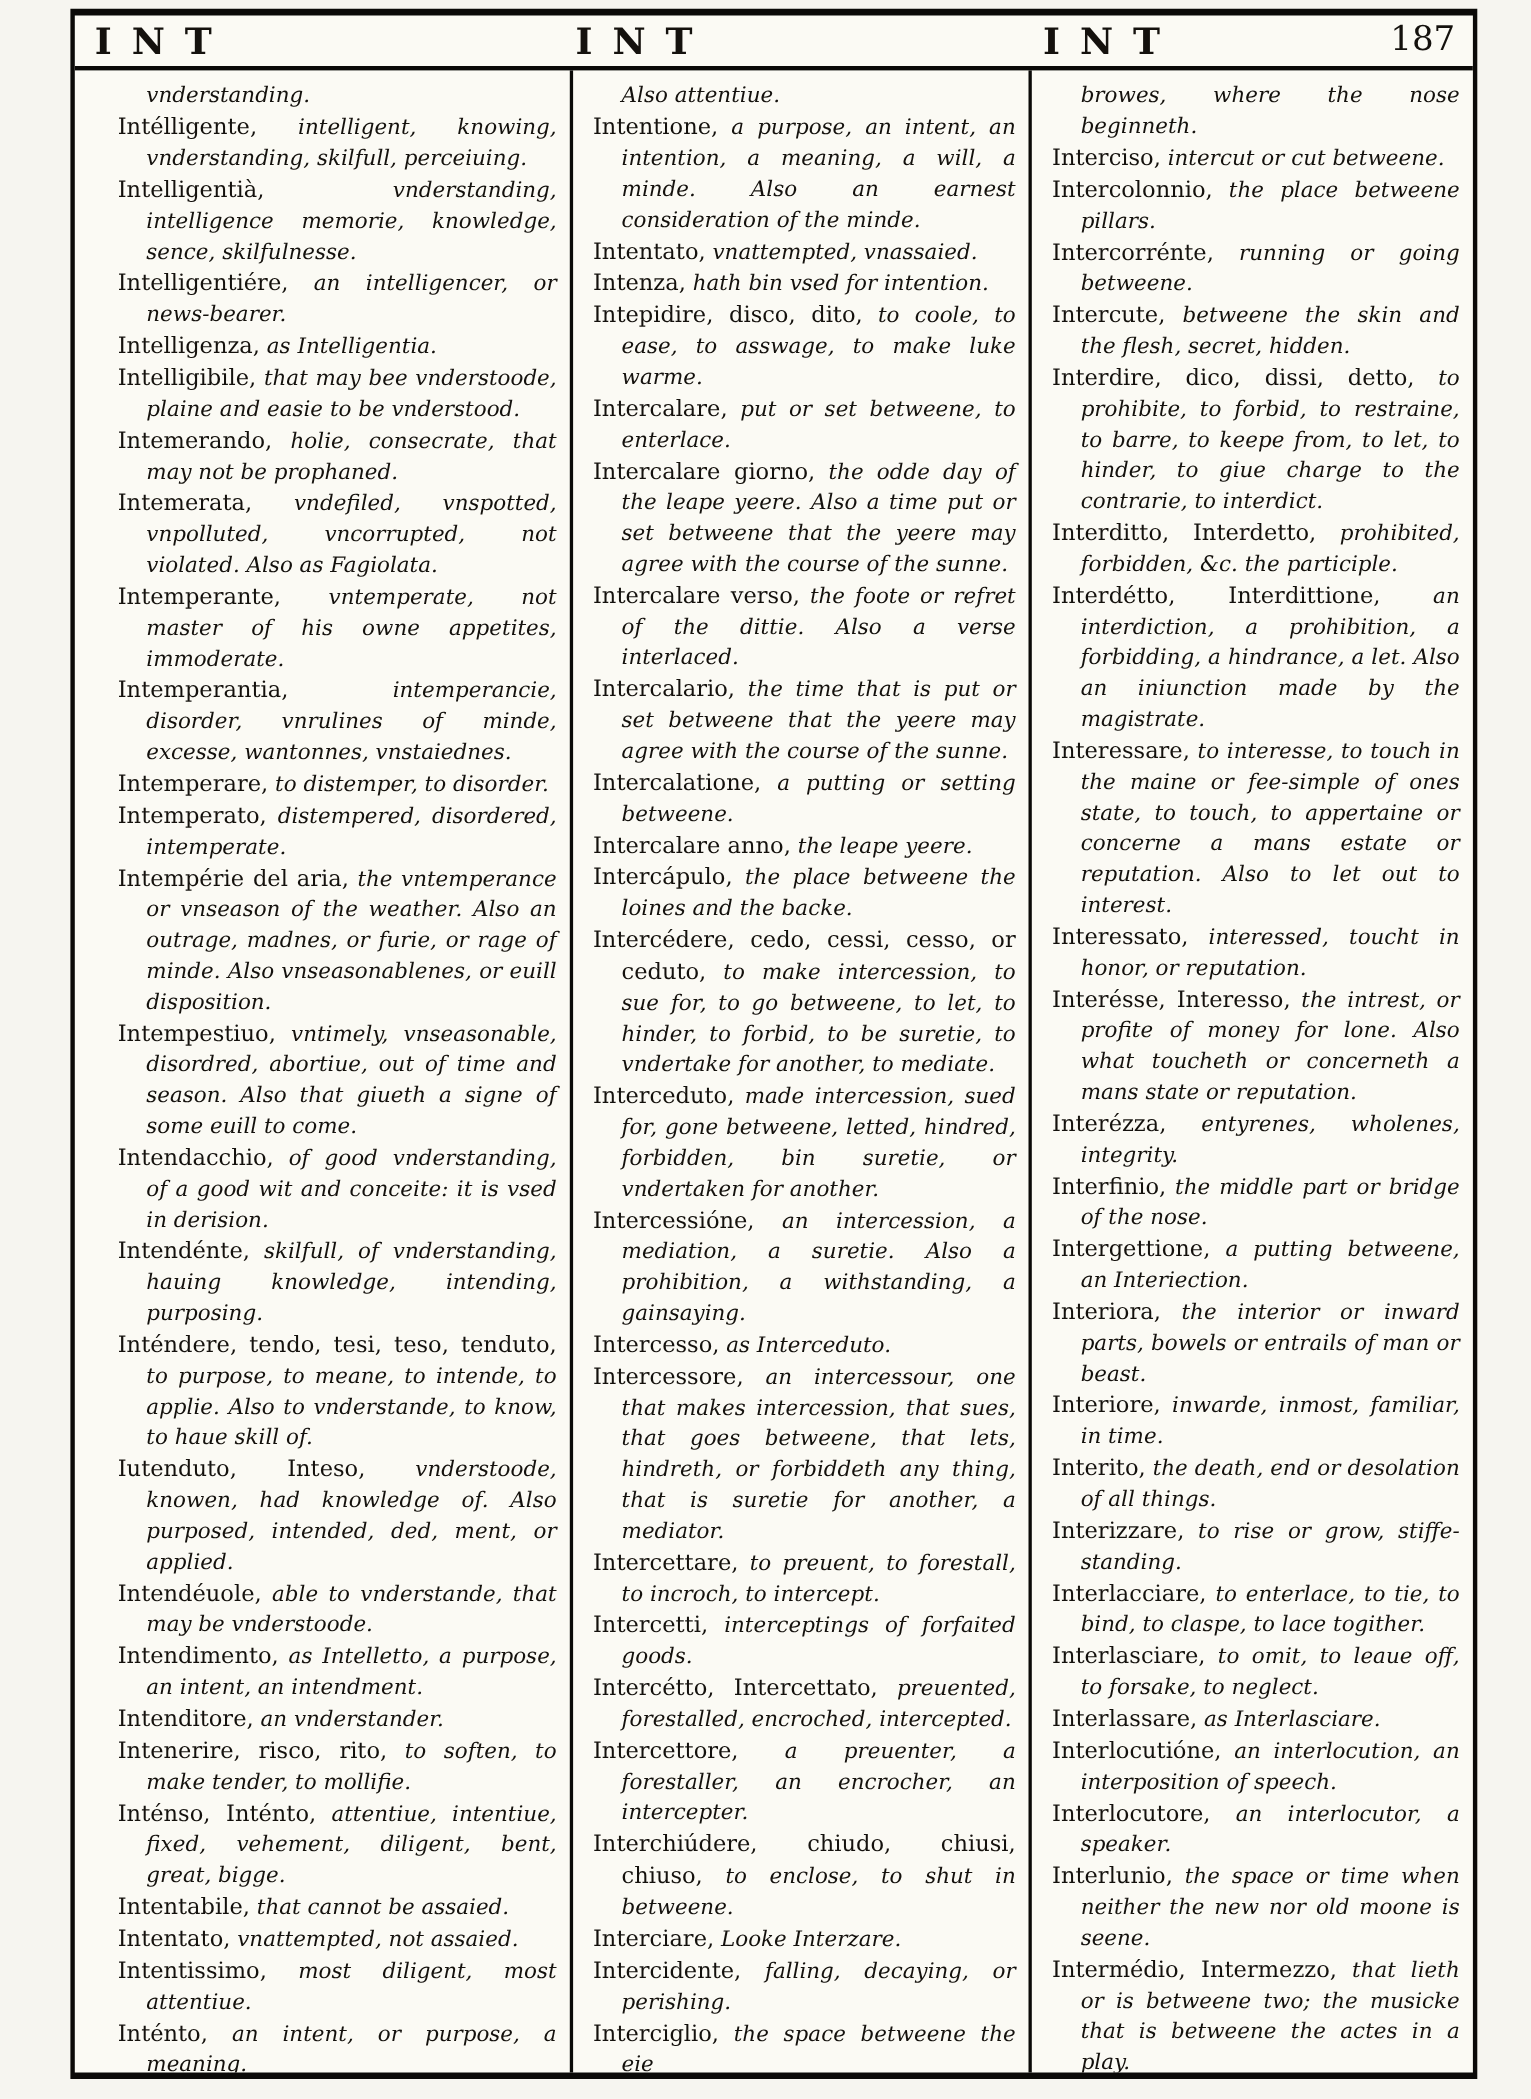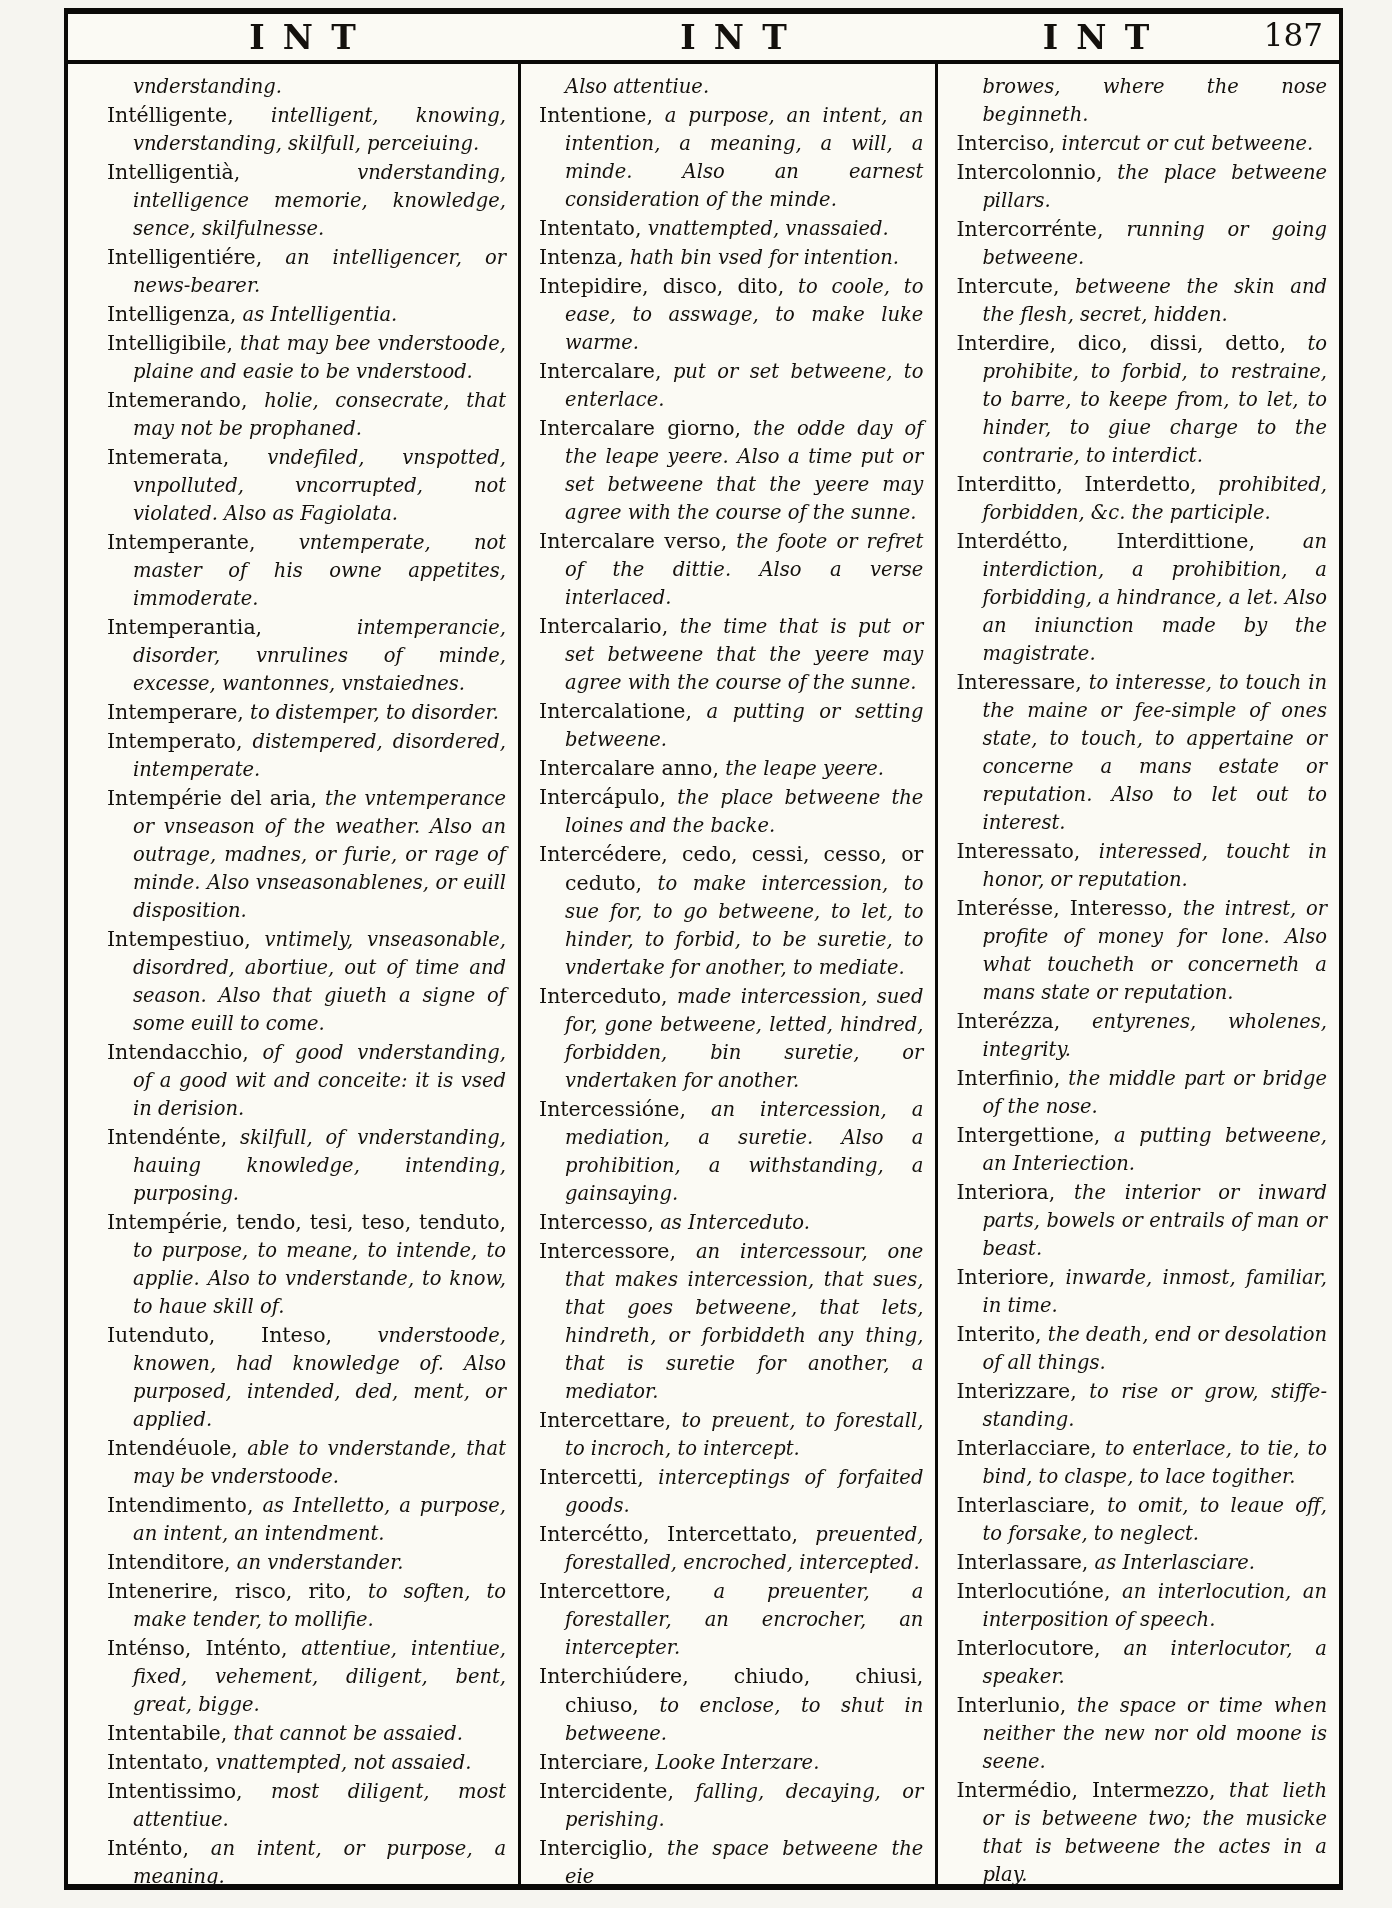--- a/index.html
+++ b/index.html
@@ -10,21 +10,21 @@
   }
   .page-frame{
     position:absolute;left:64px;top:8px;width:1279px;height:1882px;
     border:4px solid #0b0a08;border-top-width:6px;border-bottom-width:6px;
     background:#fbfaf4;box-sizing:border-box;overflow:hidden;
   }
   .header{
     height:46px;border-bottom:4px solid #0b0a08;position:relative;
     display:flex;align-items:center;
   }
-  .header-cell{display:flex;justify-content:center;align-items:center;box-sizing:border-box;padding-left:32px;}
+  .header-cell{display:flex;align-items:center;box-sizing:border-box;}
   .hc1{width:437px;}
   .hc2{width:425px;}
   .hc3{width:300px;}
   .running-title{
     font-size:33px;font-weight:bold;letter-spacing:0.55em;text-indent:0.55em;
     font-family:"DejaVu Serif",serif;
   }
   .page-number{
     position:absolute;right:16px;top:3px;font-size:31px;
     font-family:"DejaVu Serif",serif;
@@ -72,21 +72,21 @@
         <div class="entry"><span class="head">Intemerando,</span> <span class="def">holie, consecrate, that may not be prophaned.</span></div>
         <div class="entry"><span class="head">Intemerata,</span> <span class="def">vndefiled, vnspotted, vnpolluted, vncorrupted, not violated. Also as Fagiolata.</span></div>
         <div class="entry"><span class="head">Intemperante,</span> <span class="def">vntemperate, not master of his owne appetites, immoderate.</span></div>
         <div class="entry"><span class="head">Intemperantia,</span> <span class="def">intemperancie, disorder, vnrulines of minde, excesse, wantonnes, vnstaiednes.</span></div>
         <div class="entry"><span class="head">Intemperare,</span> <span class="def">to distemper, to disorder.</span></div>
         <div class="entry"><span class="head">Intemperato,</span> <span class="def">distempered, disordered, intemperate.</span></div>
         <div class="entry"><span class="head">Intempérie del aria,</span> <span class="def">the vntemperance or vnseason of the weather. Also an outrage, madnes, or furie, or rage of minde. Also vnseasonablenes, or euill disposition.</span></div>
         <div class="entry"><span class="head">Intempestiuo,</span> <span class="def">vntimely, vnseasonable, disordred, abortiue, out of time and season. Also that giueth a signe of some euill to come.</span></div>
         <div class="entry"><span class="head">Intendacchio,</span> <span class="def">of good vnderstanding, of a good wit and conceite: it is vsed in derision.</span></div>
         <div class="entry"><span class="head">Intendénte,</span> <span class="def">skilfull, of vnderstanding, hauing knowledge, intending, purposing.</span></div>
-        <div class="entry"><span class="head">Intempérie, tendo, tesi, teso, tenduto,</span> <span class="def">to purpose, to meane, to intende, to applie. Also to vnderstande, to know, to haue skill of.</span></div>
+        <div class="entry"><span class="head">Inténdere, tendo, tesi, teso, tenduto,</span> <span class="def">to purpose, to meane, to intende, to applie. Also to vnderstande, to know, to haue skill of.</span></div>
         <div class="entry"><span class="head">Iutenduto, Inteso,</span> <span class="def">vnderstoode, knowen, had knowledge of. Also purposed, intended, ded, ment, or applied.</span></div>
         <div class="entry"><span class="head">Intendéuole,</span> <span class="def">able to vnderstande, that may be vnderstoode.</span></div>
         <div class="entry"><span class="head">Intendimento,</span> <span class="def">as Intelletto, a purpose, an intent, an intendment.</span></div>
         <div class="entry"><span class="head">Intenditore,</span> <span class="def">an vnderstander.</span></div>
         <div class="entry"><span class="head">Intenerire, risco, rito,</span> <span class="def">to soften, to make tender, to mollifie.</span></div>
         <div class="entry"><span class="head">Inténso, Inténto,</span> <span class="def">attentiue, intentiue, fixed, vehement, diligent, bent, great, bigge.</span></div>
         <div class="entry"><span class="head">Intentabile,</span> <span class="def">that cannot be assaied.</span></div>
         <div class="entry"><span class="head">Intentato,</span> <span class="def">vnattempted, not assaied.</span></div>
         <div class="entry"><span class="head">Intentissimo,</span> <span class="def">most diligent, most attentiue.</span></div>
         <div class="entry"><span class="head">Inténto,</span> <span class="def">an intent, or purpose, a meaning.</span></div>

